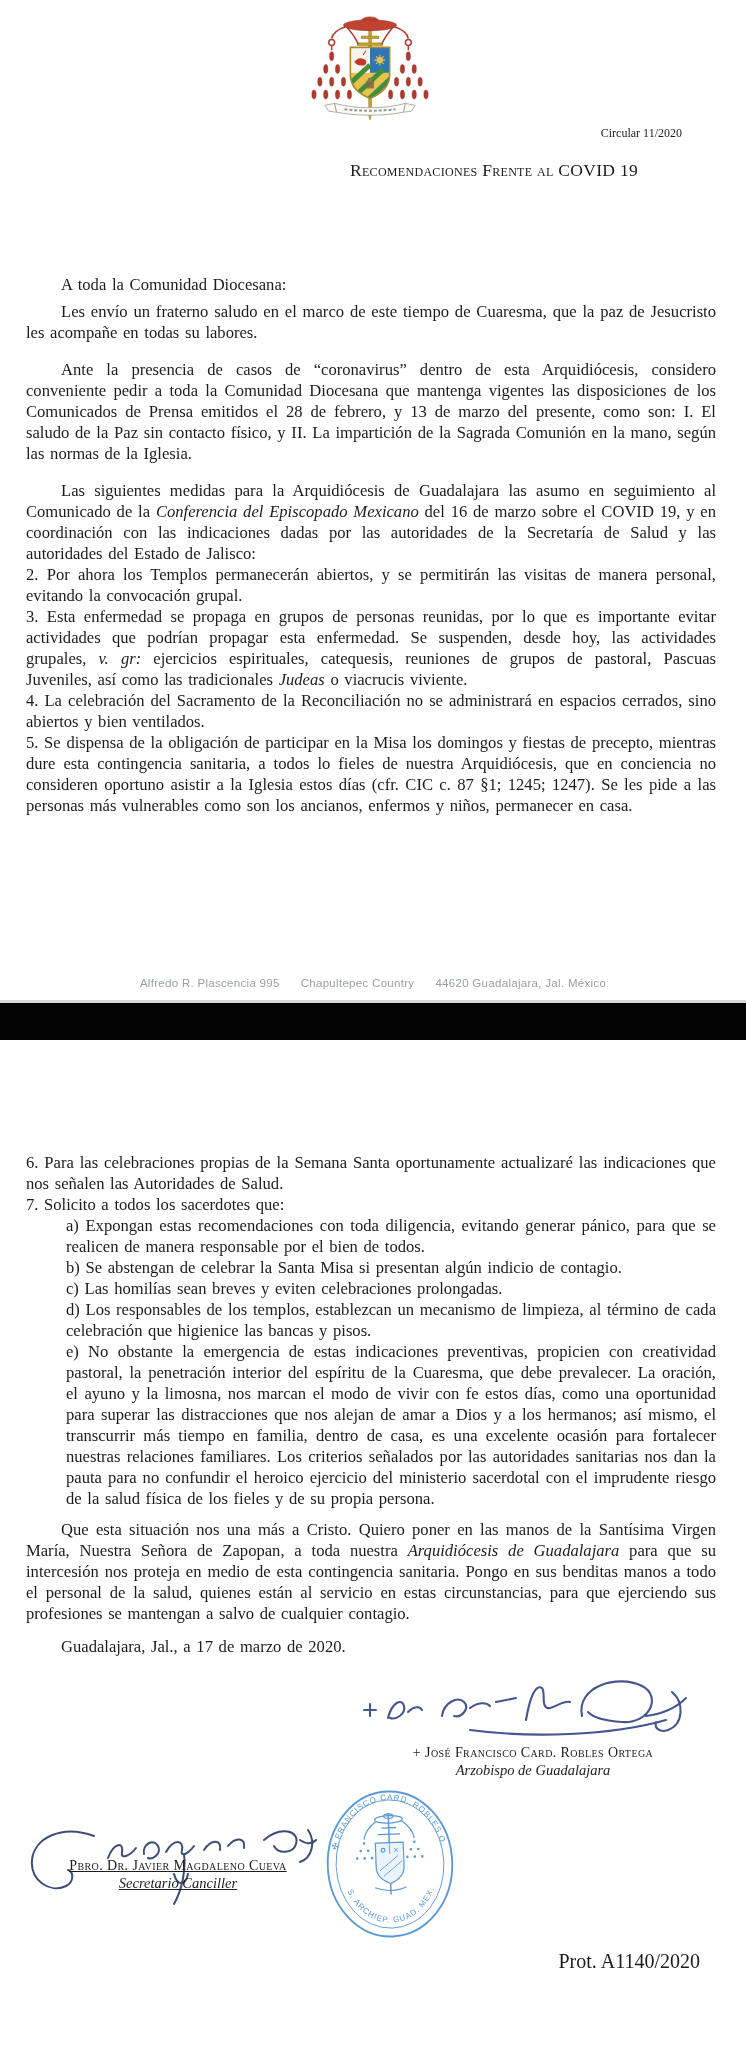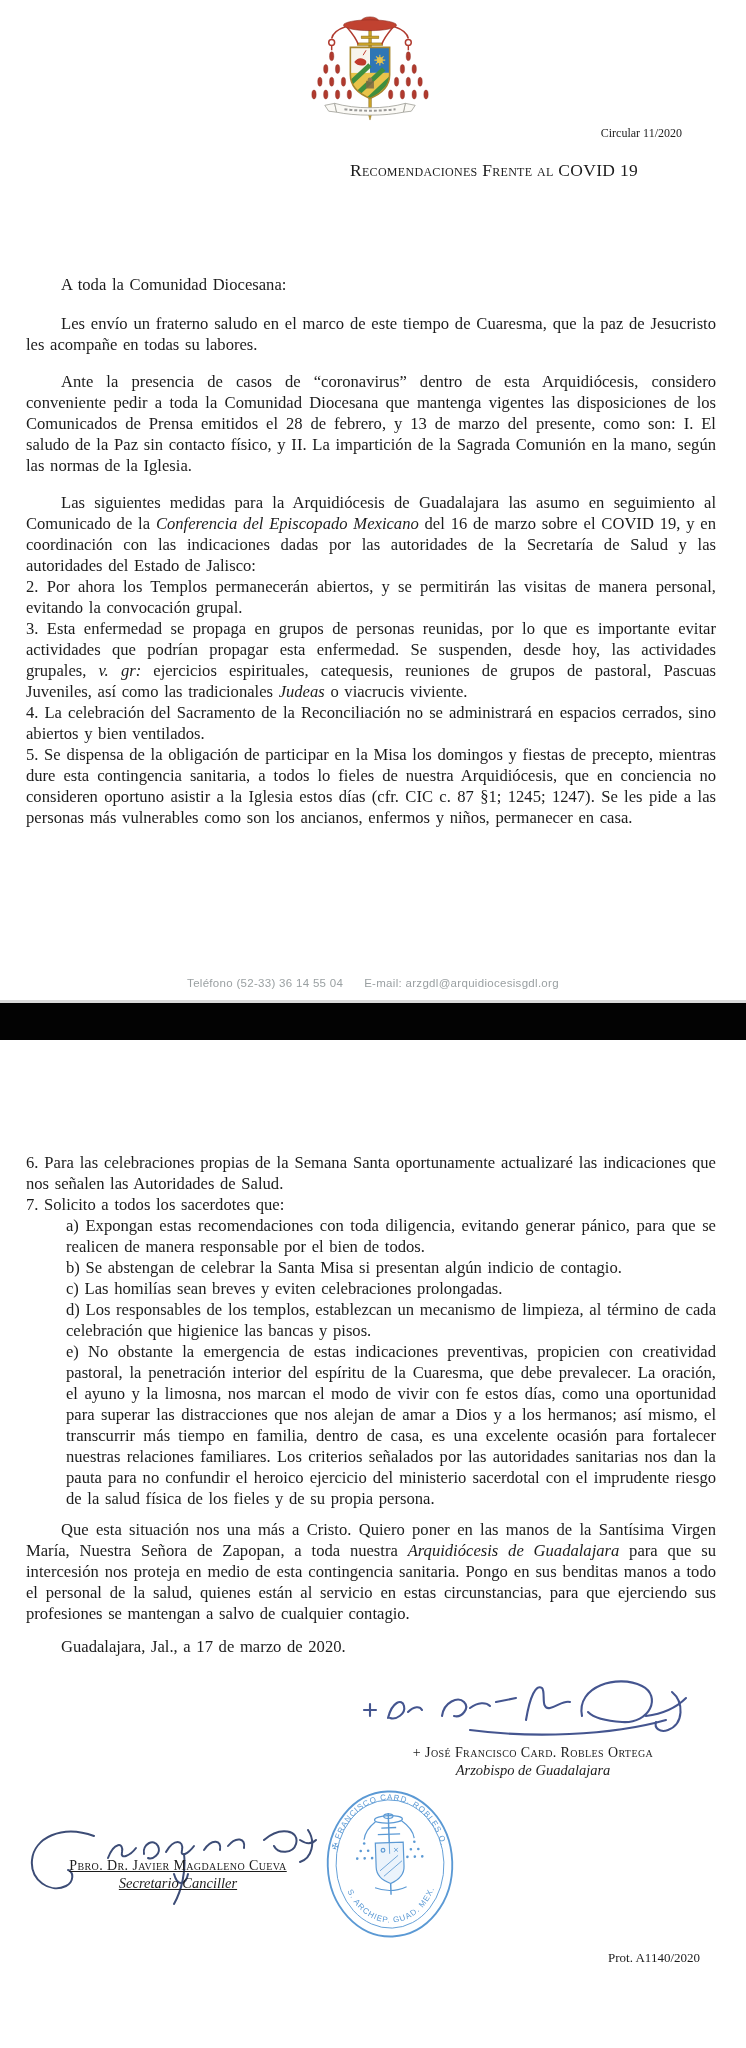--- a/index.html
+++ b/index.html
@@ -11,41 +11,41 @@
   .abs{position:absolute;}
   
   .circular{top:126px;right:64px;font-size:12px;}
   .doc-title{top:160px;left:244px;width:500px;text-align:center;
     font-variant:small-caps;font-size:17.5px;letter-spacing:.3px;}
   
   .body1{top:274px;left:26px;width:690px;font-size:16.6px;line-height:21px;}
   .body2{top:1152px;left:26px;width:690px;font-size:16.6px;line-height:21px;}
   .para{text-align:justify;margin:0;word-spacing:1.5px;}
   .ind{text-indent:35px;}
-  .gap18{margin-top:18px;}
+  .gap18{margin-top:6px;}
   .gap12{margin-top:16px;}
   .gap10{margin-top:10px;}
   .salutation{margin-left:35px;}
   .sub{padding-left:40px;}
   .dateline{margin-top:12px;margin-left:35px;}
   em{font-style:italic;}
   
   .footer{top:943px;left:0;right:0;text-align:center;
     font-family:"Liberation Sans","DejaVu Sans",sans-serif;
     font-size:11.5px;line-height:16px;color:#9aa0a2;
     letter-spacing:.3px;white-space:pre;}
   
   .band-edge{top:1000px;left:0;right:0;height:3px;background:#d9d9d9;}
   .band{top:1003px;left:0;right:0;height:37px;background:#030303;}
   
   .sig-block-primary{top:1745px;left:358px;width:350px;text-align:center;}
   .sig-block-secondary{top:1858px;left:28px;width:300px;text-align:center;text-decoration:underline;}
   .sig-name{font-variant:small-caps;font-size:14px;letter-spacing:.4px;white-space:nowrap;}
   .sig-title{font-style:italic;font-size:14.5px;margin-top:1px;}
-  .prot{top:1950px;right:46px;font-size:13px;text-align:right;}
+  .prot{top:1950px;right:46px;font-size:20px;text-align:right;}
   svg{display:block;}
 </style>
 </head>
 <body>
 
 <svg class="abs" style="top:10px;left:301px;" width="138" height="113" viewBox="0 0 140 115" aria-label="cardinal coat of arms">
 
   <g>
     <rect x="68.8" y="19" width="2.6" height="84" fill="#c9a227" stroke="#8a6d1f" stroke-width="0.5"></rect>
     <rect x="61" y="26.5" width="18" height="2.6" fill="#c9a227" stroke="#8a6d1f" stroke-width="0.5"></rect>
@@ -145,20 +145,21 @@
   <p class="para ind gap18"><span>Les envío un fraterno saludo en el marco de este tiempo de Cuaresma, que la paz de Jesucristo les acompañe en todas su labores.</span></p>
   <p class="para ind gap12"><span>Ante la presencia de casos de “coronavirus” dentro de esta Arquidiócesis, considero conveniente pedir a toda la Comunidad Diocesana que mantenga vigentes las disposiciones de los Comunicados de Prensa emitidos el 28 de febrero, y 13 de marzo del presente, como son: I. El saludo de la Paz sin contacto físico, y II. La impartición de la Sagrada Comunión en la mano, según las normas de la Iglesia.</span></p>
   <p class="para ind gap12"><span>Las siguientes medidas para la Arquidiócesis de Guadalajara las asumo en seguimiento al Comunicado de la </span><em>Conferencia del Episcopado Mexicano</em><span> del 16 de marzo sobre el COVID 19, y en coordinación con las indicaciones dadas por las autoridades de la Secretaría de Salud y las autoridades del Estado de Jalisco:</span></p>
   <p class="para"><span>2. Por ahora los Templos permanecerán abiertos, y se permitirán las visitas de manera personal, evitando la convocación grupal.</span></p>
   <p class="para"><span>3. Esta enfermedad se propaga en grupos de personas reunidas, por lo que es importante evitar actividades que podrían propagar esta enfermedad. Se suspenden, desde hoy, las actividades grupales, </span><em>v. gr:</em><span> ejercicios espirituales, catequesis, reuniones de grupos de pastoral, Pascuas Juveniles, así como las tradicionales </span><em>Judeas</em><span> o viacrucis viviente.</span></p>
   <p class="para"><span>4. La celebración del Sacramento de la Reconciliación no se administrará en espacios cerrados, sino abiertos y bien ventilados.</span></p>
   <p class="para"><span>5. Se dispensa de la obligación de participar en la Misa los domingos y fiestas de precepto, mientras dure esta contingencia sanitaria, a todos lo fieles de nuestra Arquidiócesis, que en conciencia no consideren oportuno asistir a la Iglesia estos días (cfr. CIC c. 87 §1; 1245; 1247). Se les pide a las personas más vulnerables como son los ancianos, enfermos y niños, permanecer en casa.</span></p>
 </div>
 
 <div class="abs footer">
+  <div>Alfredo R. Plascencia 995      Chapultepec Country      44620 Guadalajara, Jal. México</div>
   <div>Teléfono (52-33) 36 14 55 04      E-mail: arzgdl@arquidiocesisgdl.org</div>
 </div>
 
 <div class="abs band-edge"></div>
 <div class="abs band"></div>
 
 <div class="abs body2">
   <p class="para"><span>6. Para las celebraciones propias de la Semana Santa oportunamente actualizaré las indicaciones que nos señalen las Autoridades de Salud.</span></p>
   <p class="para"><span>7. Solicito a todos los sacerdotes que:</span></p>
   <p class="para sub"><span>a) Expongan estas recomendaciones con toda diligencia, evitando generar pánico, para que se realicen de manera responsable por el bien de todos.</span></p>

